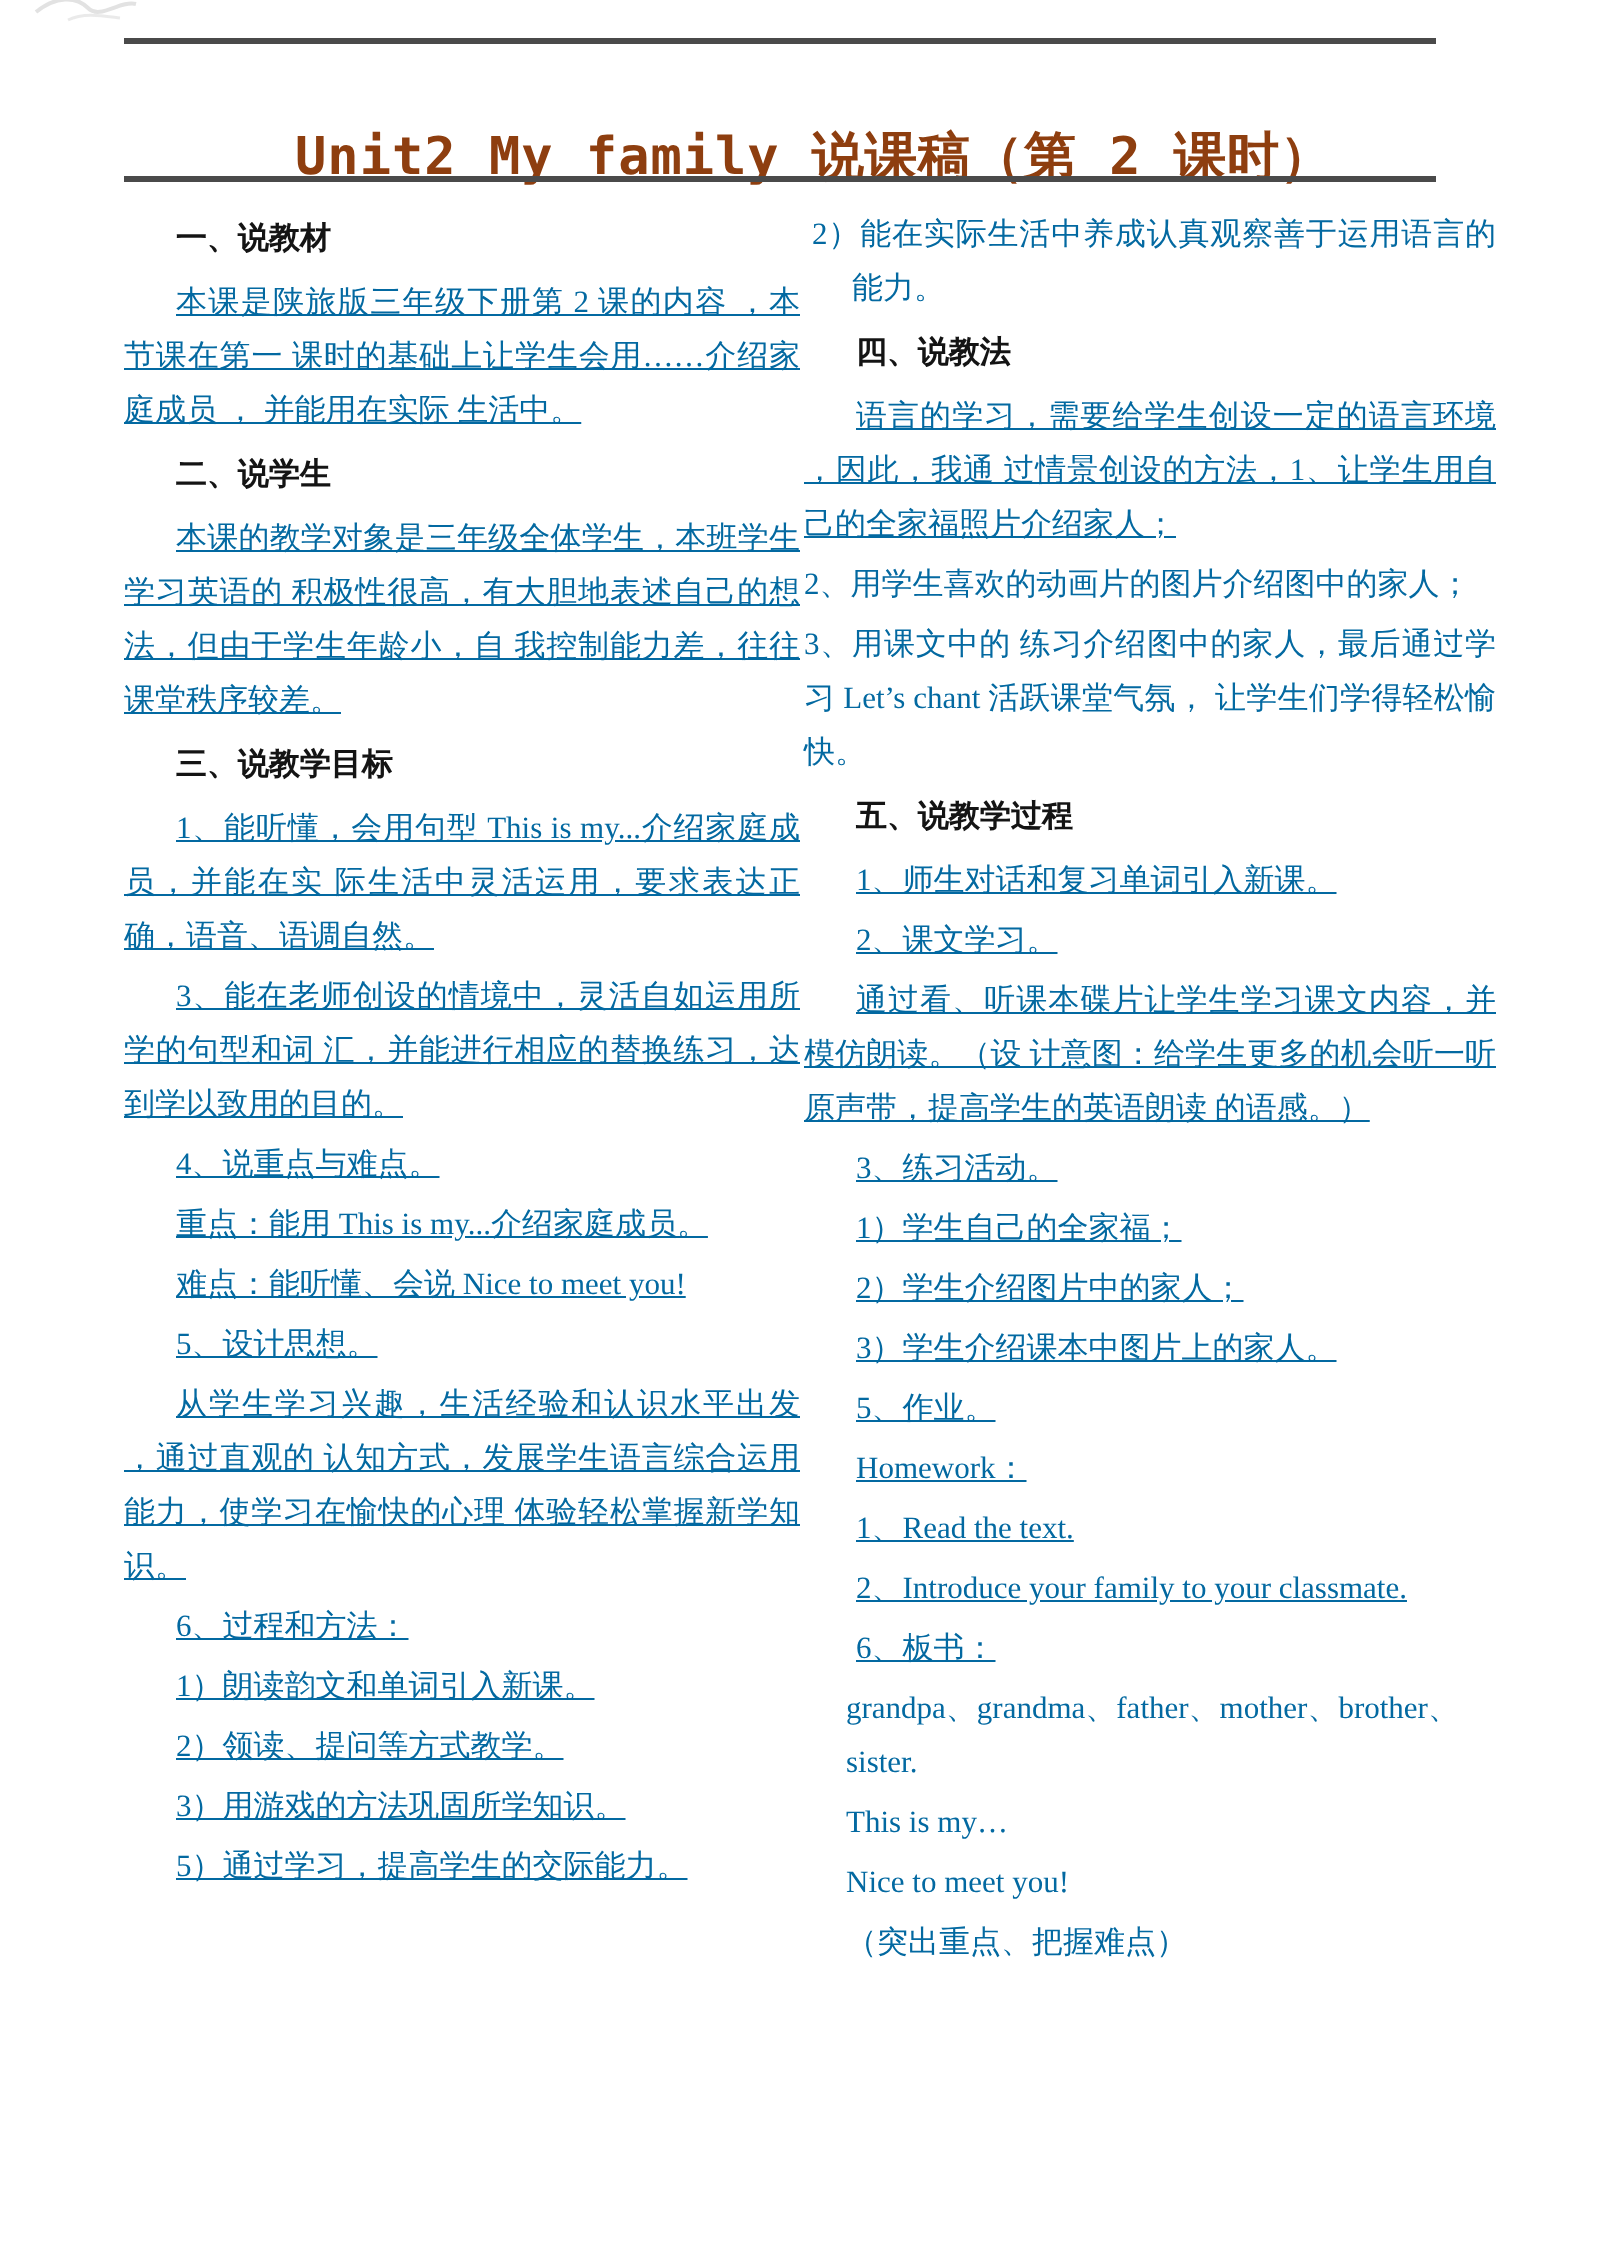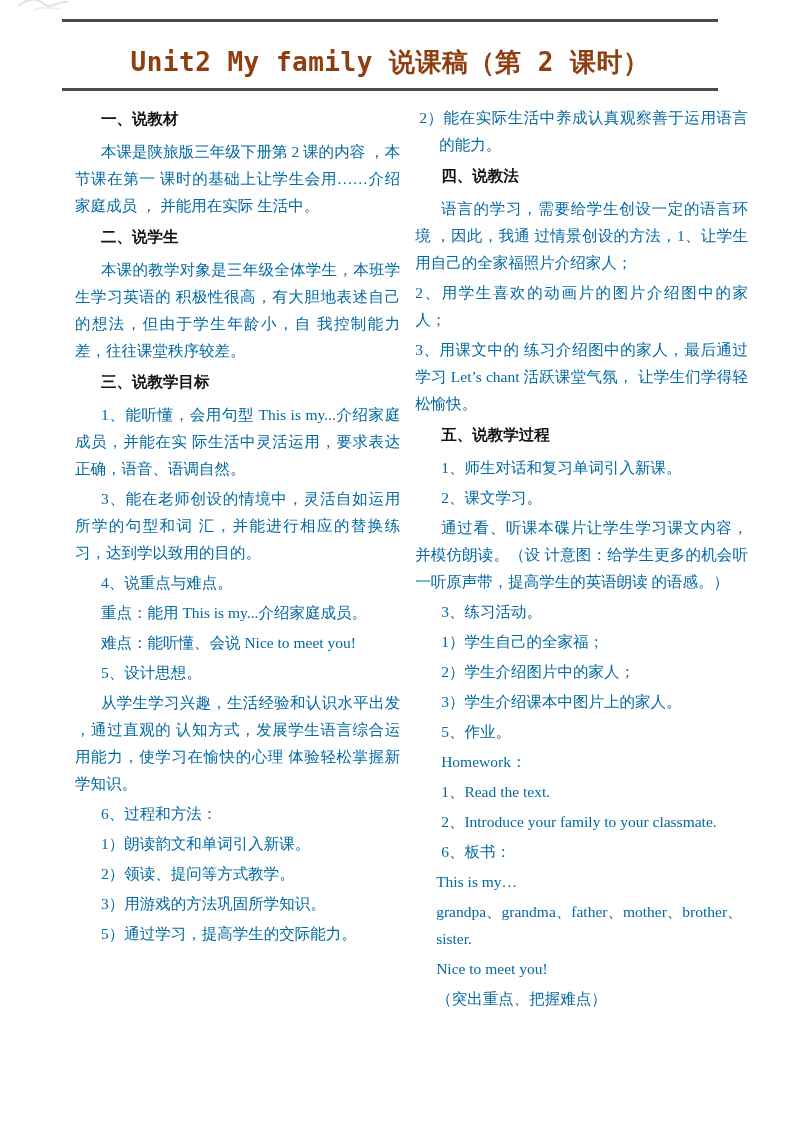--- a/index.html
+++ b/index.html
@@ -24,56 +24,56 @@
     height: 3px;
     background: #4a4a4a;
   }
   .rule-top { top: 19px; }
   .rule-mid { top: 88px; }
   .doc-title {
     position: absolute;
     left: 62px;
     top: 40px;
     width: 656px;
-    margin: 0;
+    margin: 17px;
     text-align: center;
     font-family: "DejaVu Sans Mono", "Liberation Mono", monospace;
     font-size: 26px;
     font-weight: 700;
     line-height: 44px;
     color: #8e3e0f;
     letter-spacing: 0.5px;
     white-space: nowrap;
   }
   .content {
     position: absolute;
     left: 62px;
     top: 101px;
     width: 686px;
     display: flex;
   }
-  .col { box-sizing: border-box; margin-left: 13px; }
+  .col { box-sizing: border-box; }
   .col-left  { width: 338px; margin-right: 2px; }
   .col-right { width: 346px; }
   .col p {
     margin: 3px 0;
     font-size: 15.5px;
     line-height: 27px;
     color: #0369a1;
     text-align: justify;
   }
   .col p.heading {
     font-family: "DejaVu Sans", "Liberation Sans", sans-serif;
     font-weight: 700;
     color: #141414;
     text-indent: 26px;
     margin: 5px 0;
     text-align: left;
   }
-  .col p.indent { text-indent: 26px; }
+  .col p.indent { text-indent: 26px; text-decoration: underline; }
   .col p.flush  { text-indent: 0; }
   .col p.hang   { padding-left: 24px; text-indent: -20px; }
   .col p.block  { padding-left: 21px; text-indent: 0; text-align: left; }
 </style>
 </head>
 <body>
 
 <div class="page">
 
   <svg class="watermark" width="72" height="20" viewBox="0 0 72 20">
@@ -119,20 +119,20 @@
         <p class="indent">通过看、听课本碟片让学生学习课文内容，并模仿朗读。（设 计意图：给学生更多的机会听一听原声带，提高学生的英语朗读 的语感。）</p>
         <p class="indent">3、练习活动。</p>
         <p class="indent">1）学生自己的全家福；</p>
         <p class="indent">2）学生介绍图片中的家人；</p>
         <p class="indent">3）学生介绍课本中图片上的家人。</p>
         <p class="indent">5、作业。</p>
         <p class="indent">Homework：</p>
         <p class="indent">1、Read the text.</p>
         <p class="indent">2、Introduce your family to your classmate.</p>
         <p class="indent">6、板书：</p>
+        <p class="block">grandpa、grandma、father、mother、brother、sister.</p>
         <p class="block">This is my…</p>
-        <p class="block">grandpa、grandma、father、mother、brother、sister.</p>
         <p class="block">Nice to meet you!</p>
         <p class="block">（突出重点、把握难点）</p>
       </div>
   </div>
 
 </div>
 
 </body></html>

